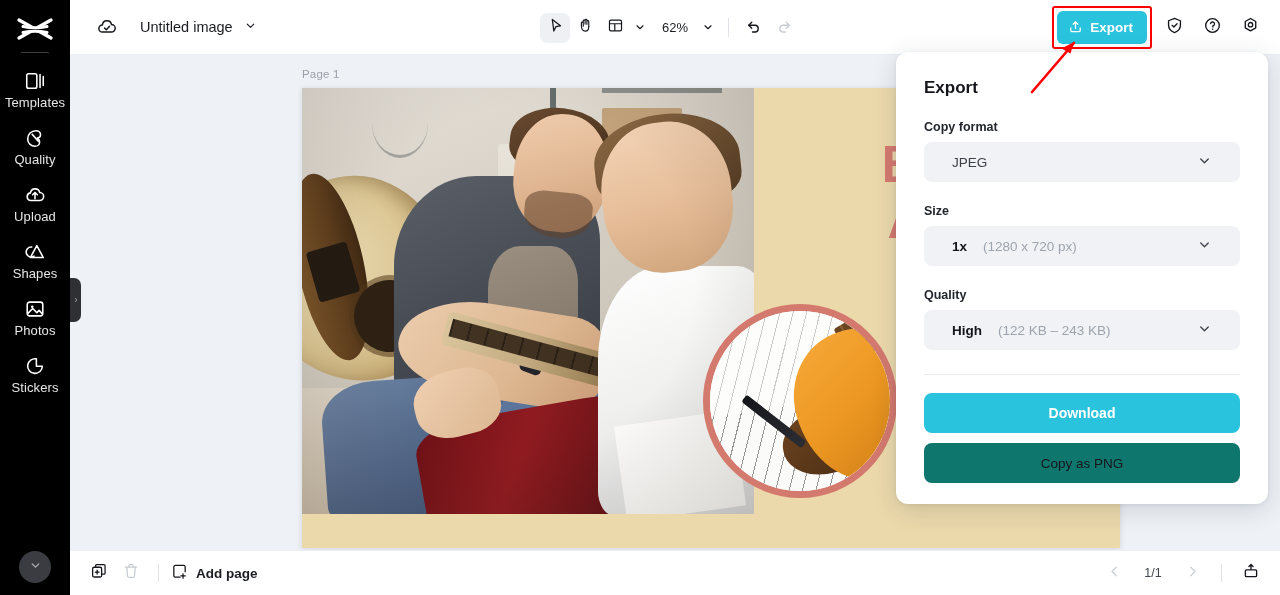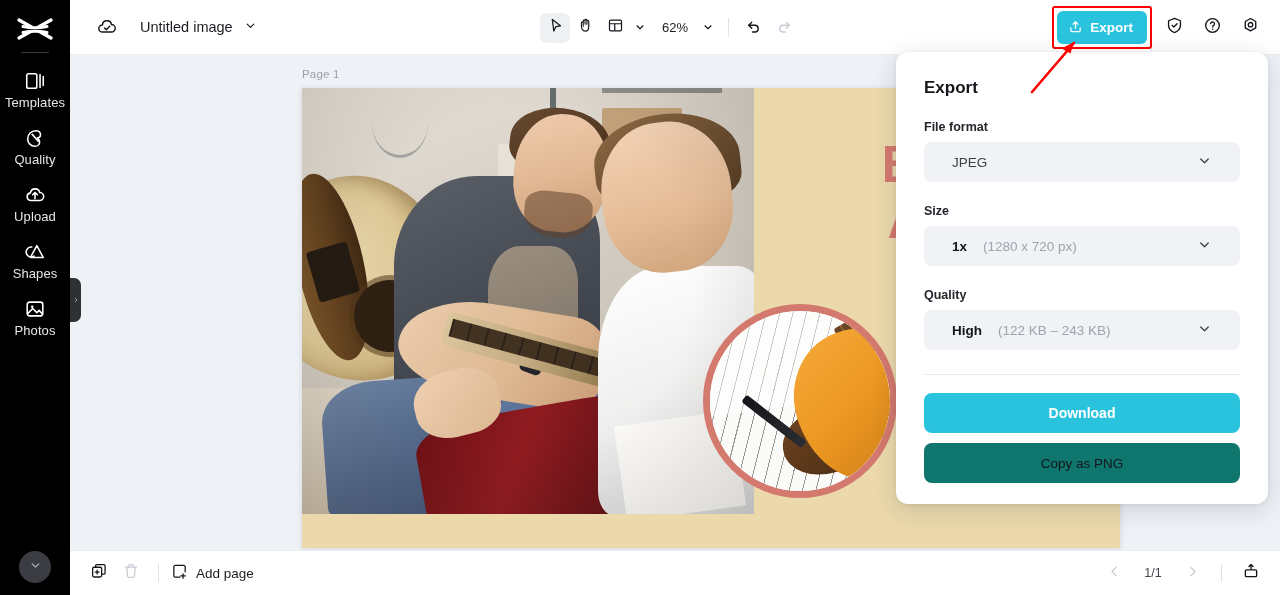--- a/index.html
+++ b/index.html
@@ -321,21 +321,21 @@
     z-index: 30;
   }
   #bb-left { display: flex; align-items: center; margin-left: 14px; gap: 2px; }
   .bb-ico {
     width: 30px; height: 30px; border-radius: 6px;
     display: flex; align-items: center; justify-content: center; cursor: pointer;
   }
   .bb-sep { width: 1px; height: 18px; background: #e0e3e7; margin: 0 10px; }
   #add-page {
     display: flex; align-items: center; gap: 8px; cursor: pointer;
-    font-size: 13.5px; color: #1c1d22; font-weight: 400;
+    font-size: 13.5px; color: #1c1d22; font-weight: 700;
   }
   #bb-right {
     position: absolute; right: 14px; display: flex; align-items: center; gap: 4px;
   }
   #page-count { font-size: 12.5px; color: #41454c; width: 40px; text-align:center; font-weight:500;}
 
   
   #export-panel {
     position: absolute; right: 12px; top: 52px;
     width: 372px; height: 452px;
@@ -436,20 +436,28 @@
       <span class="r-ico">
         <svg width="22" height="22" viewBox="0 0 24 24" fill="none" stroke="#ffffff" stroke-width="1.7">
           <rect x="3.5" y="4.5" width="17" height="15" rx="2.5"></rect>
           <circle cx="9" cy="9.5" r="1.4" fill="#ffffff" stroke="none"></circle>
           <path d="M4 17 L9.5 11.5 L14 16 L16.5 13.5 L20 17.5" stroke-linecap="round" stroke-linejoin="round"></path>
         </svg>
       </span>
       <span class="r-lbl">Photos</span>
     </div>
 
+    <div class="rail-item">
+      <span class="r-ico">
+        <svg width="22" height="22" viewBox="0 0 24 24" fill="none" stroke="#ffffff" stroke-width="1.7">
+          <path d="M13.5 4.2 A8 8 0 1 0 20 12.2 L13.6 12.2 Q13.5 12.2 13.5 11.6 Z" stroke-linejoin="round"></path>
+        </svg>
+      </span>
+      <span class="r-lbl">Stickers</span>
+    </div>
 
 
     <div id="rail-collapse">
       <span>
         <svg width="13" height="13" viewBox="0 0 24 24" fill="none" stroke="#a9adb4" stroke-width="2.6" stroke-linecap="round" stroke-linejoin="round">
           <path d="M6 9 L12 15 L18 9"></path>
         </svg>
       </span>
     </div>
   </div>
@@ -686,21 +694,21 @@
             <rect x="4.5" y="10.5" width="15" height="9" rx="1.6"></rect>
           </svg>
         </span>
       </div>
     </div>
   </div>
 
   <div id="export-panel">
     <div id="ep-title">Export</div>
 
-    <div class="ep-label">File format</div>
+    <div class="ep-label">Copy format</div>
     <div class="ep-select">
       <span class="ep-sel-plain">JPEG</span>
       <span class="ep-caret">
         <svg width="15" height="15" viewBox="0 0 24 24" fill="none" stroke="#3c4049" stroke-width="2.1" stroke-linecap="round" stroke-linejoin="round">
           <path d="M6 9.5 L12 15.5 L18 9.5"></path>
         </svg>
       </span>
     </div>
 
     <div class="ep-label">Size</div>

